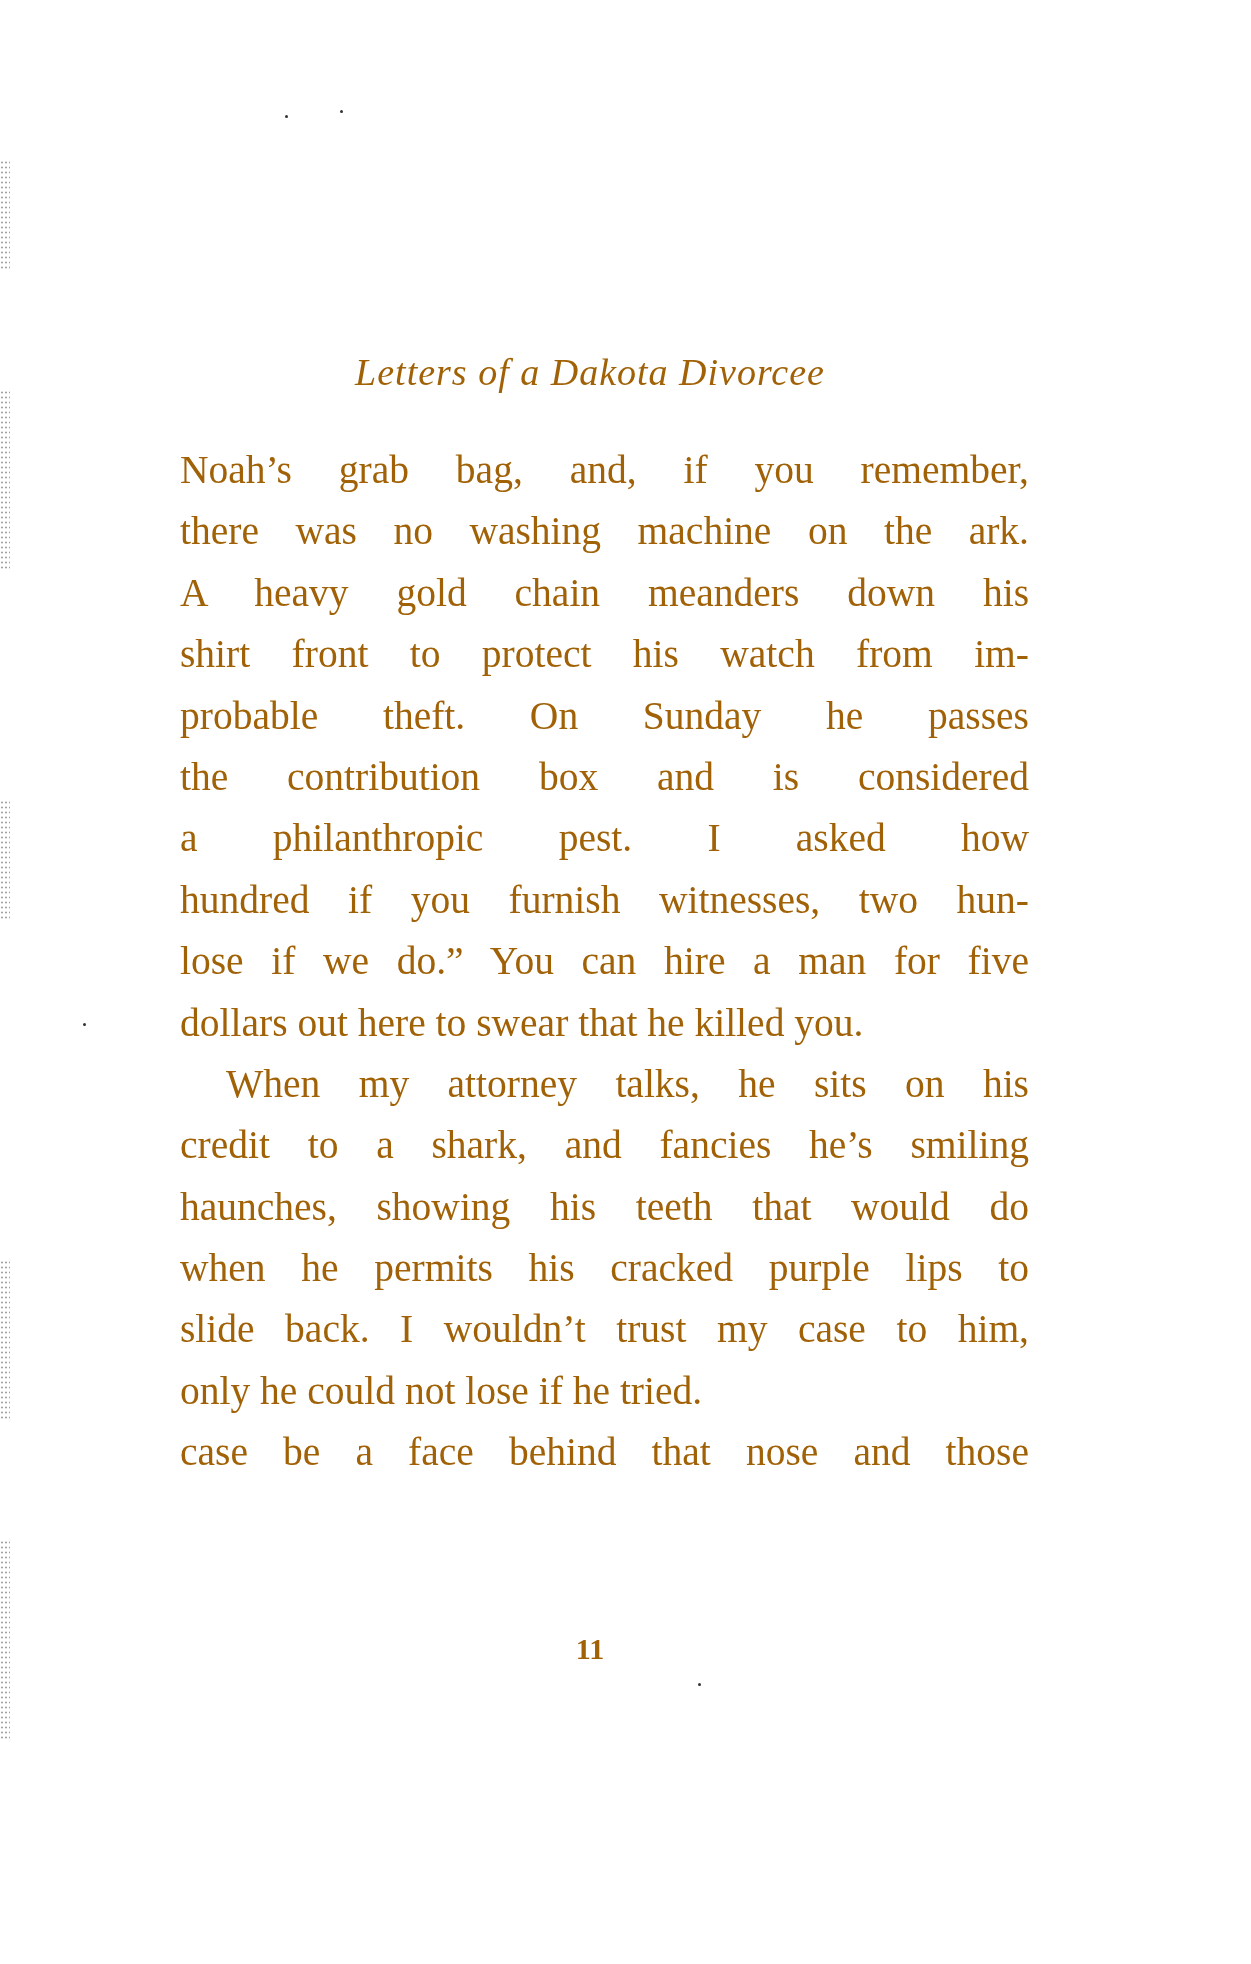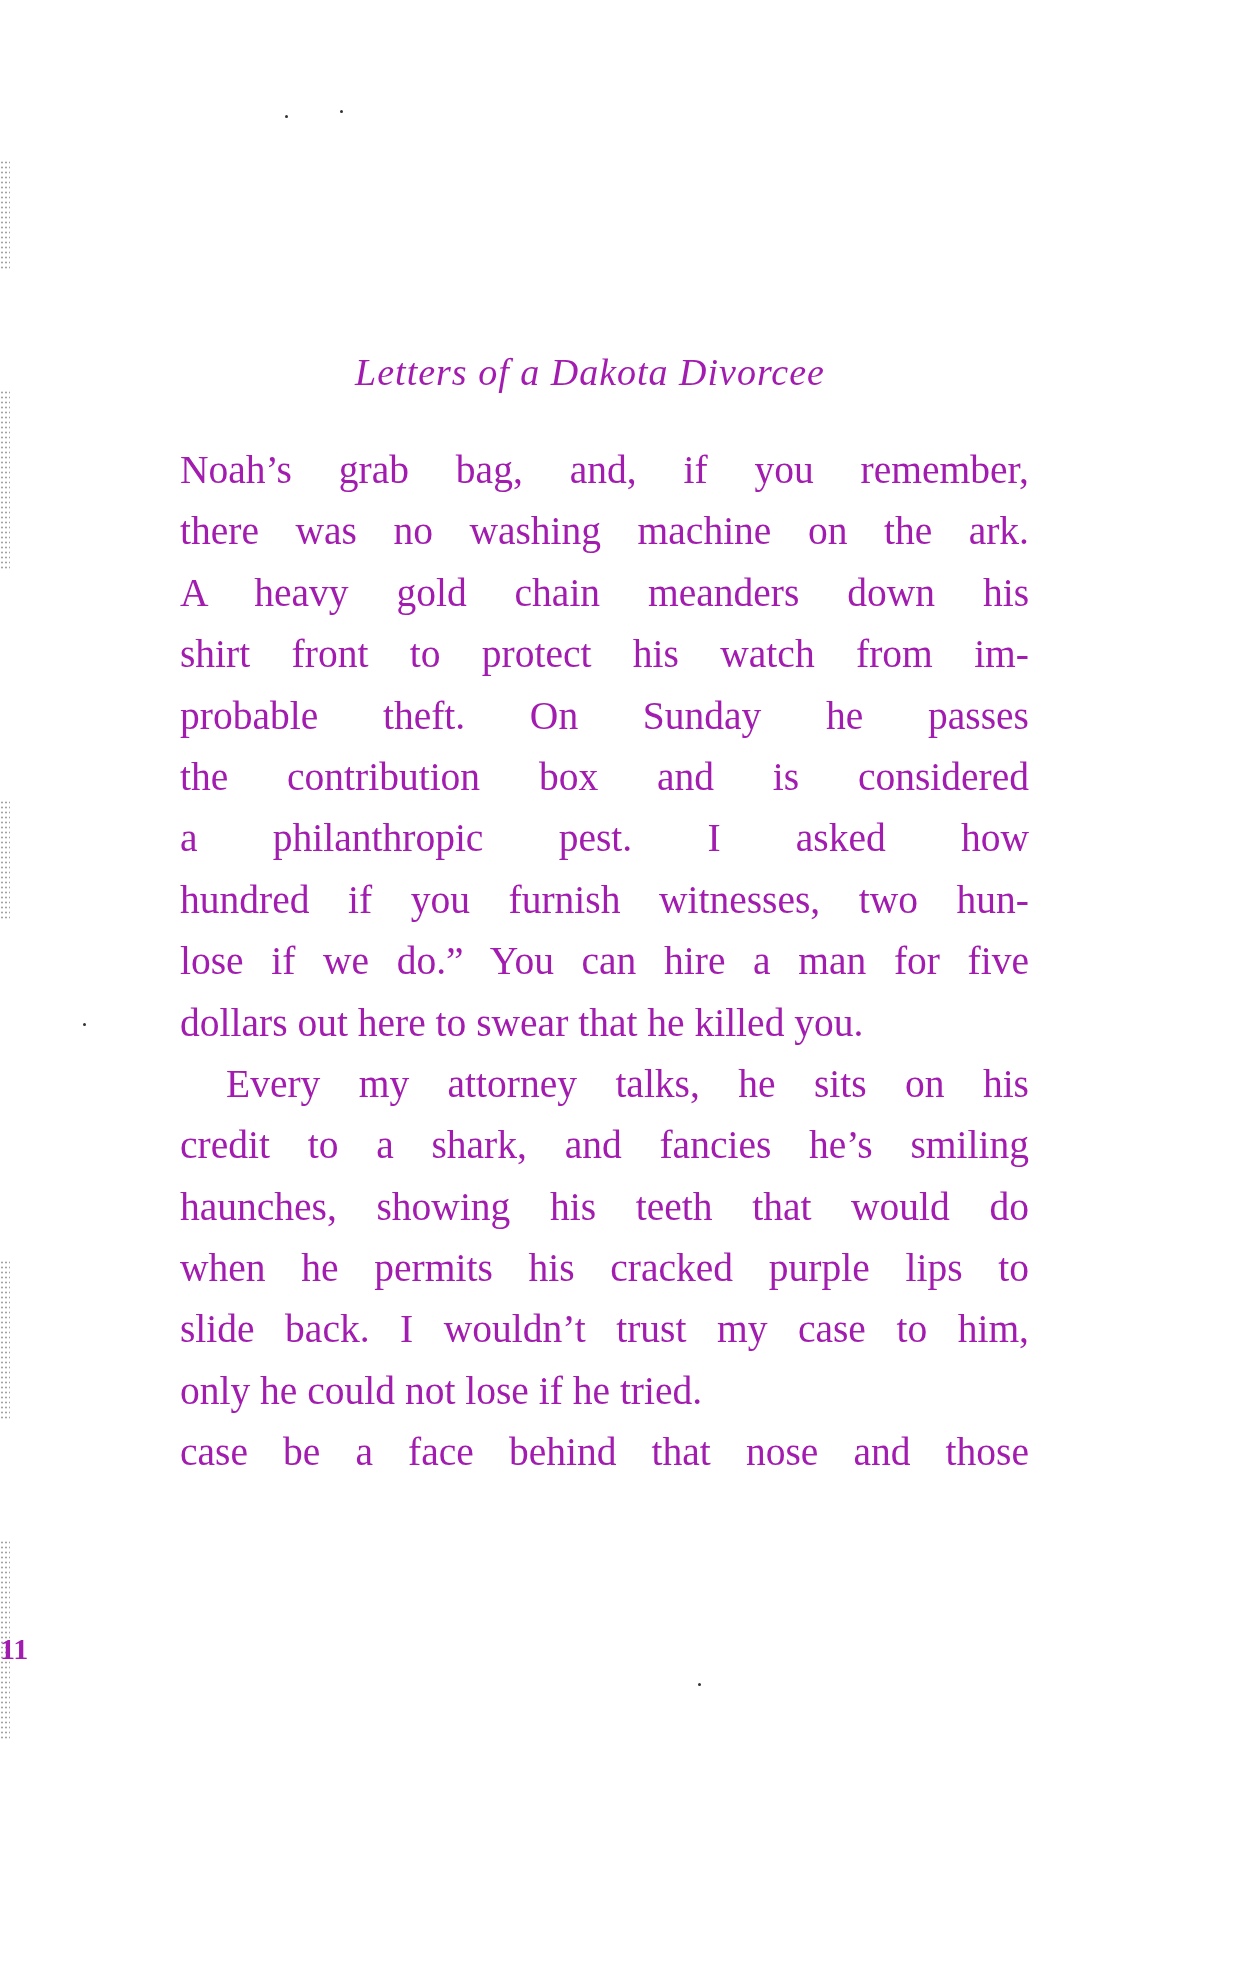--- a/index.html
+++ b/index.html
@@ -1,39 +1,39 @@
 <!DOCTYPE html>
 <html><head>
   <meta charset="utf-8">
   <style>
     html, body { margin: 0; padding: 0; background: #ffffff; }
     body { width: 1251px; height: 1964px; position: relative; overflow: hidden; }
     .page {
       position: absolute; left: 0; top: 0; width: 1251px; height: 1964px;
-      background: #ffffff; color: #a21caf;
+      background: #ffffff; color: #a16207;
       font-family: "Liberation Serif", "DejaVu Serif", serif;
     }
     .edge {
       position: absolute; left: 0; width: 10px;
       background-image: radial-gradient(#555 0.8px, transparent 1px);
       background-size: 4px 5px; opacity: 0.55;
     }
     .running-head {
       position: absolute; top: 350px; left: 0; width: 1180px; text-align: center;
       font-style: italic; font-size: 38px; letter-spacing: 1px;
     }
     .body-text {
       position: absolute; top: 440px; left: 152px; width: 877px;
       font-size: 39.5px; line-height: 61.4px;
     }
     .line { display: block; text-align: justify; text-align-last: justify; white-space: nowrap; height: 61.4px; overflow: visible; margin-left: 28px; }
     .line.last { text-align-last: left; }
     .line.indent { padding-left: 46px; }
     .folio {
-      position: absolute; top: 1632px; left: 0; width: 1180px; text-align: left;
+      position: absolute; top: 1632px; left: 0; width: 1180px; text-align: center;
       font-weight: bold; font-size: 30px;
     }
     .speck { position: absolute; width: 3px; height: 3px; background: #333; border-radius: 50%; }
   </style>
 </head>
 <body>
 
 <div class="page">
   <div class="edge" style="top:160px;height:110px"></div>
   <div class="edge" style="top:390px;height:180px"></div>
@@ -52,21 +52,21 @@
       <span class="line">Noah’s grab  bag, and, if you  remember,</span>
       <span class="line">there was no washing machine on the ark.</span>
       <span class="line">A heavy gold chain meanders down his</span>
       <span class="line">shirt front to protect his watch from im-</span>
       <span class="line">probable theft.  On Sunday he passes</span>
       <span class="line">the contribution box and is considered</span>
       <span class="line">a philanthropic pest.  I asked how</span>
       <span class="line">hundred if you furnish witnesses, two hun-</span>
       <span class="line">lose if we do.”  You can hire a man for five</span>
       <span class="line last">dollars out here to swear that he killed you.</span>
-      <span class="line indent">Every my attorney talks, he sits  on his</span>
+      <span class="line indent">When my attorney talks, he sits  on his</span>
       <span class="line">credit to a shark, and fancies he’s smiling</span>
       <span class="line">haunches, showing his teeth that would do</span>
       <span class="line">when he permits his cracked purple lips to</span>
       <span class="line">slide back.  I wouldn’t trust my case to him,</span>
       <span class="line last">only he could not lose if he tried.</span>
       <span class="line">case be a face behind that nose and those</span>
     </div>
 
   <div class="folio">11</div>
 </div>

